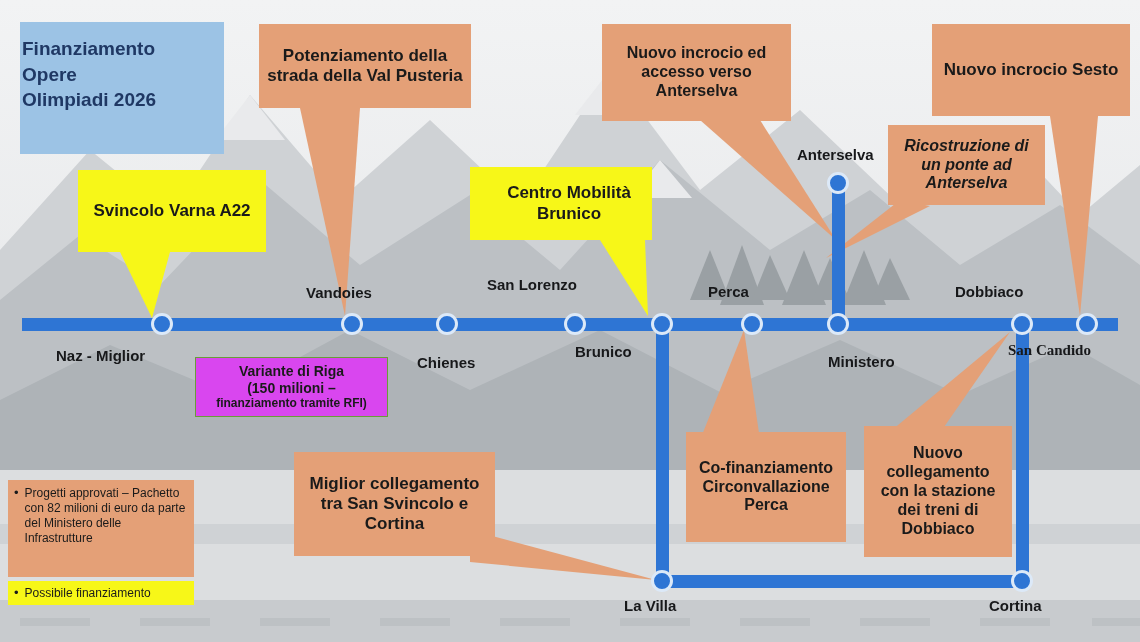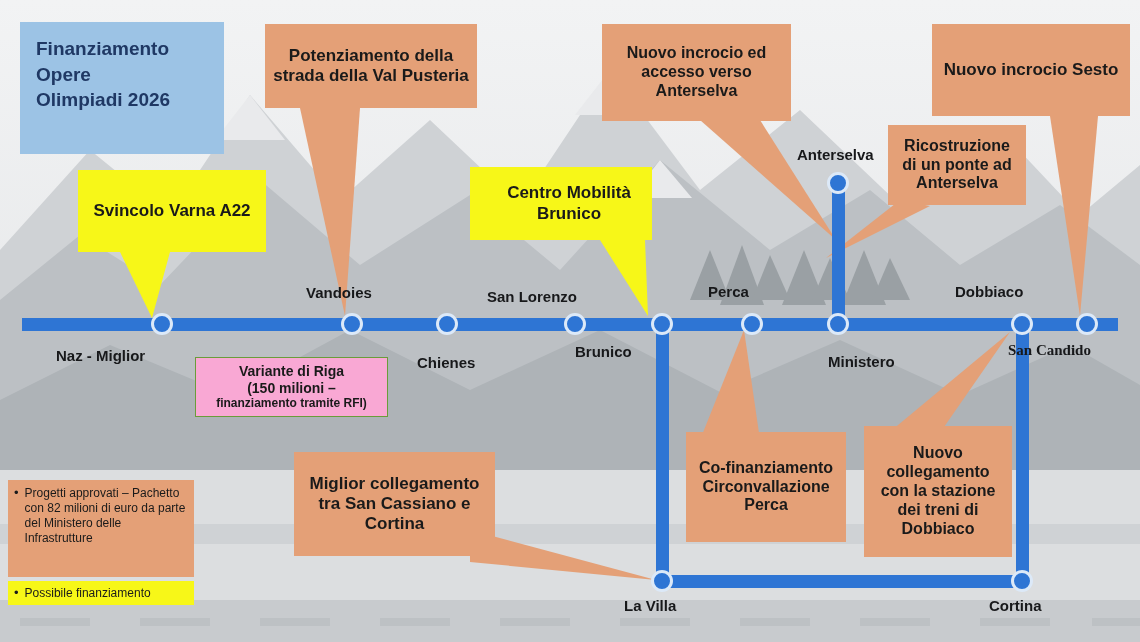--- a/index.html
+++ b/index.html
@@ -20,28 +20,28 @@
   .dot{position:absolute;width:22px;height:22px;border-radius:50%;background:#2e75d4;border:3px solid #dce9f8;box-sizing:border-box;}
 
   
   .stname{position:absolute;font-weight:bold;font-size:15px;color:#17181a;white-space:nowrap;}
 
   
   .box{position:absolute;box-sizing:border-box;display:flex;align-items:center;justify-content:center;text-align:center;font-weight:bold;line-height:1.18;padding:6px 8px;}
   .orange{background:#e4a077;color:#1a1a1a;}
   .yellow{background:#f7f718;color:#1a1a1a;}
   .blue{background:#9cc3e5;color:#17365d;}
-  .green{background:#f9a8d4;color:#1a1a1a;border:1px solid #6a9c3a;}
+  .green{background:#d946ef;color:#1a1a1a;border:1px solid #6a9c3a;}
 
   
   .legend-row{position:absolute;box-sizing:border-box;display:flex;align-items:flex-start;padding:6px 8px 6px 6px;font-size:12px;line-height:1.25;}
   .bullet{color:#1a1a1a;font-size:13px;line-height:1.15;margin-right:6px;}
   .legend-text b{font-weight:normal;}
 
-  .title-box{position:absolute;box-sizing:border-box;padding:14px 0 0 16px;font-weight:bold;font-size:19px;line-height:1.35;color:#1f3864;}
+  .title-box{position:absolute;box-sizing:border-box;padding:14px 0 0 2px;font-weight:bold;font-size:19px;line-height:1.35;color:#1f3864;}
 </style>
 </head>
 <body>
 
 <div id="stage">
 
   <div class="bg">
     <svg viewBox="0 0 1140 642" preserveAspectRatio="none" aria-hidden="true">
       <defs>
         <linearGradient id="sky" x1="0" y1="0" x2="0" y2="1">
@@ -125,55 +125,55 @@
   <div class="dot" style="left:827px;top:313px;"></div>
   <div class="dot" style="left:1011px;top:313px;"></div>
   <div class="dot" style="left:1076px;top:313px;"></div>
   <div class="dot" style="left:827px;top:172px;"></div>
   <div class="dot" style="left:651px;top:570px;"></div>
   <div class="dot" style="left:1011px;top:570px;"></div>
 
   <div class="stname" style="left:56px;top:347px;">Naz - Miglior</div>
   <div class="stname" style="left:306px;top:284px;">Vandoies</div>
   <div class="stname" style="left:417px;top:354px;">Chienes</div>
-  <div class="stname" style="left:487px;top:288px;">San Lorenzo</div>
+  <div class="stname" style="left:487px;top:276px;">San Lorenzo</div>
   <div class="stname" style="left:575px;top:343px;">Brunico</div>
   <div class="stname" style="left:708px;top:283px;">Perca</div>
   <div class="stname" style="left:828px;top:353px;">Ministero</div>
   <div class="stname" style="left:955px;top:283px;">Dobbiaco</div>
   <div class="stname" style="left:1008px;top:342px;font-family:Liberation Serif, serif;">San Candido</div>
   <div class="stname" style="left:797px;top:146px;">Anterselva</div>
   <div class="stname" style="left:624px;top:597px;">La Villa</div>
   <div class="stname" style="left:989px;top:597px;">Cortina</div>
 
   <div class="abs blue title-box" style="left:20px;top:22px;width:204px;height:132px;">
     <div>Finanziamento</div>
     <div>Opere</div>
     <div>Olimpiadi 2026</div>
   </div>
 
-  <div class="box orange" style="left:265px;top:24px;width:212px;height:84px;font-size:17px;">Potenziamento della strada della Val Pusteria</div>
+  <div class="box orange" style="left:259px;top:24px;width:212px;height:84px;font-size:17px;">Potenziamento della strada della Val Pusteria</div>
 
   <div class="box orange" style="left:602px;top:24px;width:189px;height:97px;font-size:16px;">Nuovo incrocio ed accesso verso Anterselva</div>
 
   <div class="box orange" style="left:932px;top:24px;width:198px;height:92px;font-size:17px;">Nuovo incrocio Sesto</div>
 
-  <div class="box orange" style="left:888px;top:125px;width:138px;height:80px;font-size:16px;">Ricostruzione di un ponte ad Anterselva</div>
+  <div class="box orange" style="left:888px;top:125px;width:157px;height:80px;font-size:16px;font-style:italic;">Ricostruzione di un ponte ad Anterselva</div>
 
   <div class="box yellow" style="left:78px;top:170px;width:188px;height:82px;font-size:17px;">Svincolo Varna A22</div>
 
   <div class="box yellow" style="left:470px;top:167px;width:182px;height:73px;font-size:17px;padding-left:24px;">Centro Mobilità Brunico</div>
 
   <div class="box green" style="left:195px;top:357px;width:193px;height:60px;flex-direction:column;">
     <div style="font-size:14px;">Variante di Riga</div>
     <div style="font-size:14px;">(150 milioni –</div>
     <div style="font-size:12px;">finanziamento tramite RFI)</div>
   </div>
 
-  <div class="box orange" style="left:294px;top:452px;width:201px;height:104px;font-size:17px;">Miglior collegamento tra San Cassiano e Cortina</div>
+  <div class="box orange" style="left:294px;top:452px;width:201px;height:104px;font-size:17px;">Miglior collegamento tra San Svincolo e Cortina</div>
 
   <div class="box orange" style="left:864px;top:426px;width:148px;height:131px;font-size:16px;">Nuovo collegamento con la stazione dei treni di Dobbiaco</div>
 
   <div class="box orange" style="left:686px;top:432px;width:160px;height:110px;font-size:16px;">Co-finanziamento Circonvallazione Perca</div>
 
   <div class="legend-row orange" style="left:8px;top:480px;width:186px;height:97px;">
     <span class="bullet">•</span>
     <span class="legend-text">
       <span>Progetti approvati – Pachetto con </span><b>82 milioni di euro</b><span> da parte del </span><b>Ministero delle Infrastrutture</b>
     </span>

